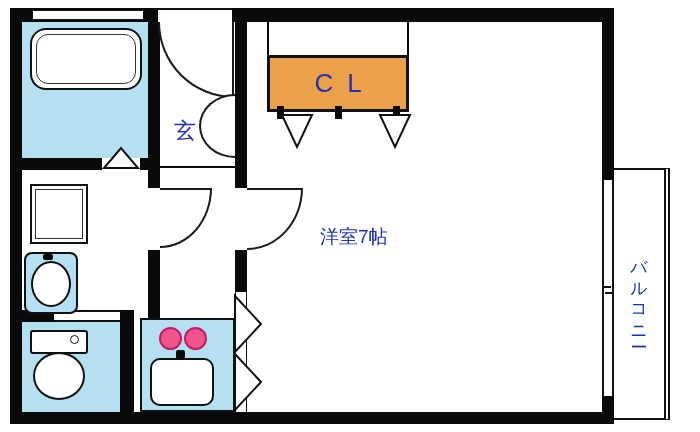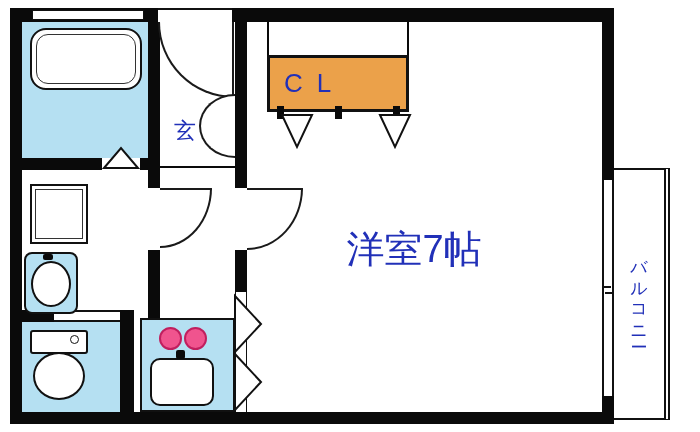--- a/index.html
+++ b/index.html
@@ -22,25 +22,25 @@
   .toiletroom{left:22px;top:322px;width:98px;height:90px;}
   .mainroom{left:247px;top:22px;width:355px;height:390px;background:#fff;}
   .balcony{left:614px;top:168px;width:56px;height:252px;background:#fff;z-index:1;
            border-top:2px solid #111;border-bottom:2px solid #111;border-right:6px double #111;
            display:flex;align-items:center;justify-content:center;}
   .balcony-label{writing-mode:vertical-rl;text-orientation:upright;font-size:17px;letter-spacing:3px;
                  color:var(--label-text,#2130b8);}
   .counter{left:140px;top:318px;width:95px;height:94px;background:var(--water-area,#b5e0f2);
            border:2px solid #111;z-index:2;}
   .closet{left:267px;top:55px;width:142px;height:57px;background:var(--closet-fill,#eba14a);
-          border:3px solid #111;z-index:3;display:flex;align-items:center;justify-content:flex-start;}
+          border:3px solid #111;z-index:3;display:flex;align-items:center;justify-content:center;}
   .closet-label{font-size:26px;letter-spacing:14px;padding-left:14px;font-weight:500;
                 color:var(--label-text,#2130b8);}
   .genkan-label{left:174px;top:116px;font-size:22px;font-weight:500;}
-  .mainroom-label{left:304px;top:224px;width:220px;text-align:center;font-size:38px;font-weight:500;}
+  .mainroom-label{left:320px;top:224px;width:220px;text-align:left;font-size:19px;font-weight:500;}
   .burner{position:absolute;border-radius:50%;background:var(--burner-pink,#f0548e);
           border:2px solid var(--burner-ring,#c01f5e);z-index:4;}
 </style>
 </head>
 <body>
 
 <div class="plan">
 
   <div class="fill water bathroom"></div>
   <div class="fill water toiletroom"></div>

